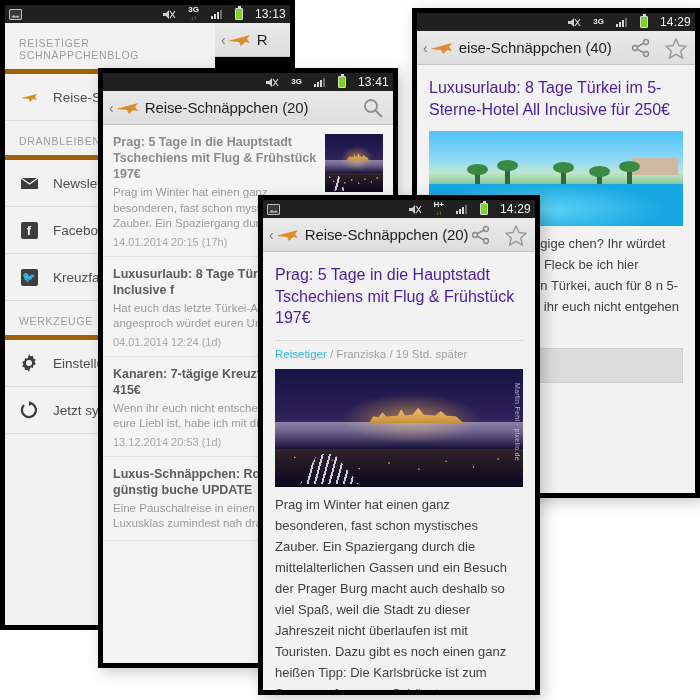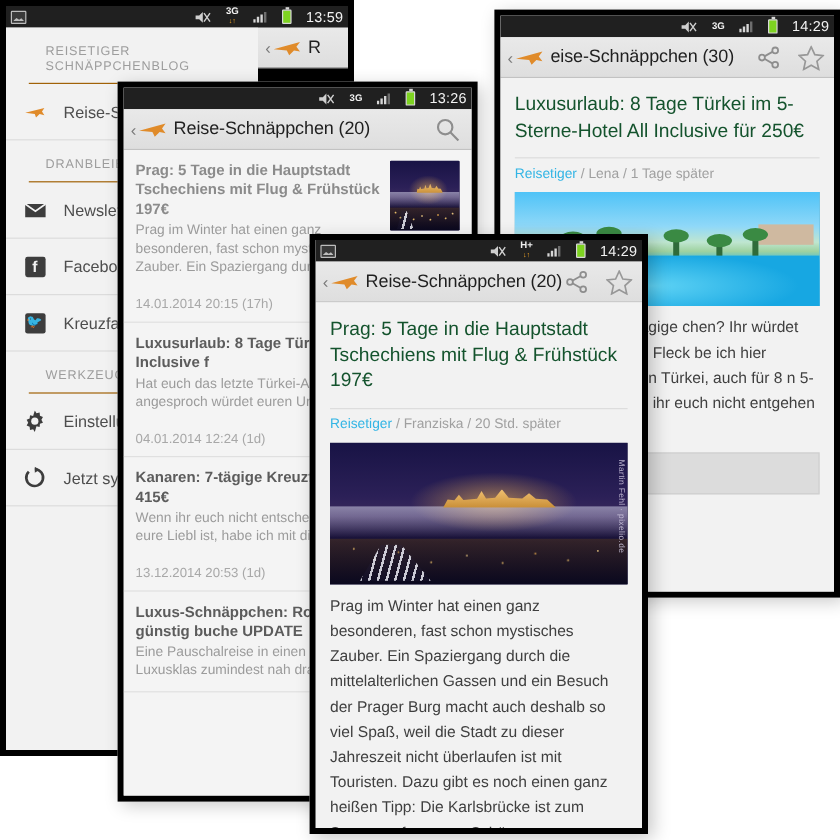--- a/index.html
+++ b/index.html
@@ -72,51 +72,51 @@
     font-size:15px;color:#1f1f1f;white-space:nowrap;overflow:hidden;
     flex:1 1 auto;letter-spacing:-.1px;
   }
   .ab-actions{ display:flex;align-items:center;gap:14px;flex:0 0 auto;padding-right:4px; }
   .ab-ico{ width:20px;height:20px;opacity:.62; }
 
   
   .drawer{ background:#f2f2f2;height:100%;overflow:hidden; }
   .dr-head{
     font-size:10.5px;color:#9d9d9d;letter-spacing:.7px;
-    padding:14px 14px 8px 14px;border-bottom:1px solid #a16207;margin-left:19px;
+    padding:14px 14px 8px 14px;border-bottom:5px solid #a16207;
   }
   .dr-item{
     display:flex;align-items:center;gap:14px;
     padding:13px 14px;border-bottom:1px solid #dcdcdc;
     font-size:13.5px;color:#4e4e4e;white-space:nowrap;
   }
   .dr-ico{ width:20px;height:20px;flex:0 0 auto;display:flex;align-items:center;justify-content:center; }
   .sq-icon{ width:17px;height:17px;background:#3d3d3d;border-radius:2px;position:relative;
             color:#f2f2f2;font-weight:bold;font-size:13px;line-height:17px;text-align:center; }
 
   
   .list{ background:#f4f4f4;height:100%;overflow:hidden; }
   .li{
     padding:9px 10px 8px 10px;border-bottom:1px solid #e0e0e0;
     display:flex;gap:8px;
   }
   .li-body{ flex:1 1 auto;min-width:0; }
   .li-title{ font-size:12.5px;font-weight:bold;color:#5c5c5c;line-height:1.28; }
   .li-title.read{ font-weight:bold;color:#8b8b8b; }
   .li-snip{ font-size:11.5px;color:#9b9b9b;line-height:1.35;margin-top:3px; }
-  .li-date{ font-size:11px;color:#a8a8a8;margin-top:16px; }
+  .li-date{ font-size:11px;color:#a8a8a8;margin-top:4px; }
   .li-thumb{
     width:58px;height:58px;flex:0 0 auto;border-radius:1px;overflow:hidden;
     background:#2b2250;
   }
 
   
   .article{ background:#f2f2f2;height:100%;overflow:hidden;padding:0 12px; }
   .ar-title{
-    font-size:16px;color:#14532d;line-height:1.35;
+    font-size:16px;color:#4c1d95;line-height:1.35;
     padding:12px 0 11px 0;
   }
   .ar-meta{
     font-size:11.5px;color:#a0a0a0;padding:7px 0 9px 0;
     border-top:1px solid #dddddd;white-space:nowrap;
   }
   .ar-meta .lnk{ color:#33b5e5; }
   .ar-hero{ width:100%;height:118px;position:relative;overflow:hidden;background:#1b1640; }
   .ar-hero.turkey{ background:#1a9fd4;height:95px; }
   .ar-credit{
@@ -205,21 +205,21 @@
           </svg>
       </span>
       <span class="ico-net">3G<small>↓↑</small></span>
       <span class="ico-sig">
         <svg width="12" height="10" viewBox="0 0 12 10">
             <path d="M0 10h2V7H0zM3 10h2V5H3zM6 10h2V3H6z" fill="#d6d6d6"></path>
             <path d="M9 10h2V1H9z" fill="#6d6d6d"></path>
           </svg>
       </span>
       <span class="ico-bat"></span>
-      <span class="sb-time">13:59</span>
+      <span class="sb-time">13:13</span>
     </span>
   </div>
 
   <div style="display:flex;height:calc(100% - 18px);">
 
     <div class="drawer" style="width:210px;flex:0 0 auto;">
       <div class="dr-head">REISETIGER SCHNÄPPCHENBLOG</div>
       <div class="dr-item">
         <span class="dr-ico">
           <svg width="18" height="14" viewBox="0 0 18 14">
@@ -299,21 +299,21 @@
           </svg>
       </span>
       <span class="ico-net">3G</span>
       <span class="ico-sig">
         <svg width="12" height="10" viewBox="0 0 12 10">
             <path d="M0 10h2V7H0zM3 10h2V5H3zM6 10h2V3H6z" fill="#d6d6d6"></path>
             <path d="M9 10h2V1H9z" fill="#6d6d6d"></path>
           </svg>
       </span>
       <span class="ico-bat"></span>
-      <span class="sb-time">13:26</span>
+      <span class="sb-time">13:41</span>
     </span>
   </div>
 
   <div class="actionbar">
     <span class="ab-back">‹</span>
     <span class="ab-logo">
       <svg width="26" height="18" viewBox="0 0 26 18">
           <path d="M1 11l22-6-3 4 3 4-5-1-4 4-2-4z" fill="#e08b2a"></path>
         </svg>
     </span>
@@ -394,43 +394,40 @@
     </span>
   </div>
 
   <div class="actionbar">
     <span class="ab-back">‹</span>
     <span class="ab-logo">
       <svg width="26" height="18" viewBox="0 0 26 18">
           <path d="M1 11l22-6-3 4 3 4-5-1-4 4-2-4z" fill="#e08b2a"></path>
         </svg>
     </span>
-    <span class="ab-title">eise-Schnäppchen (30)</span>
+    <span class="ab-title">eise-Schnäppchen (40)</span>
     <span class="ab-actions">
       <span class="ab-ico">
         <svg width="20" height="20" viewBox="0 0 20 20">
             <circle cx="15" cy="4" r="2.4" stroke="#5a5a5a" stroke-width="1.5" fill="none"></circle>
             <circle cx="4" cy="10" r="2.4" stroke="#5a5a5a" stroke-width="1.5" fill="none"></circle>
             <circle cx="15" cy="16" r="2.4" stroke="#5a5a5a" stroke-width="1.5" fill="none"></circle>
             <path d="M6 9l7-4M6 11l7 4" stroke="#5a5a5a" stroke-width="1.5"></path>
           </svg>
       </span>
       <span class="ab-ico">
         <svg width="22" height="21" viewBox="0 0 22 21">
             <path d="M11 1l3 6.5 7 .8-5.2 4.7 1.5 6.9L11 16.4 4.7 19.9l1.5-6.9L1 8.3l7-.8z" stroke="#6b6b6b" stroke-width="1.4" fill="none"></path>
           </svg>
       </span>
     </span>
   </div>
 
   <div class="article">
     <div class="ar-title">Luxusurlaub: 8 Tage Türkei im 5-Sterne-Hotel All Inclusive für 250€</div>
-    <div class="ar-meta">
-      <span class="lnk">Reisetiger</span><span> / Lena / 1 Tage später</span>
-    </div>
     <div class="ar-hero turkey">
       <div class="turkey-pic">
         <div class="bld"></div>
         <div class="palm" style="left:18%"></div>
         <div class="palm" style="left:30%;height:26%"></div>
         <div class="palm" style="left:52%;height:24%"></div>
         <div class="palm" style="left:66%;height:20%"></div>
         <div class="palm" style="left:78%;height:25%"></div>
         <div class="pool"></div>
       </div>
@@ -486,21 +483,21 @@
         <svg width="22" height="21" viewBox="0 0 22 21">
             <path d="M11 1l3 6.5 7 .8-5.2 4.7 1.5 6.9L11 16.4 4.7 19.9l1.5-6.9L1 8.3l7-.8z" stroke="#6b6b6b" stroke-width="1.4" fill="none"></path>
           </svg>
       </span>
     </span>
   </div>
 
   <div class="article">
     <div class="ar-title">Prag: 5 Tage in die Hauptstadt Tschechiens mit Flug &amp; Frühstück 197€</div>
     <div class="ar-meta">
-      <span class="lnk">Reisetiger</span><span> / Franziska / 20 Std. später</span>
+      <span class="lnk">Reisetiger</span><span> / Franziska / 19 Std. später</span>
     </div>
     <div class="ar-hero">
       <div class="prague">
         <div class="snow"></div>
         <div class="castle"></div>
         <div class="water"></div>
         <div class="lights"></div>
         <div class="bridge"></div>
       </div>
       <div class="ar-credit">Martin Fehl · pixelio.de</div>

